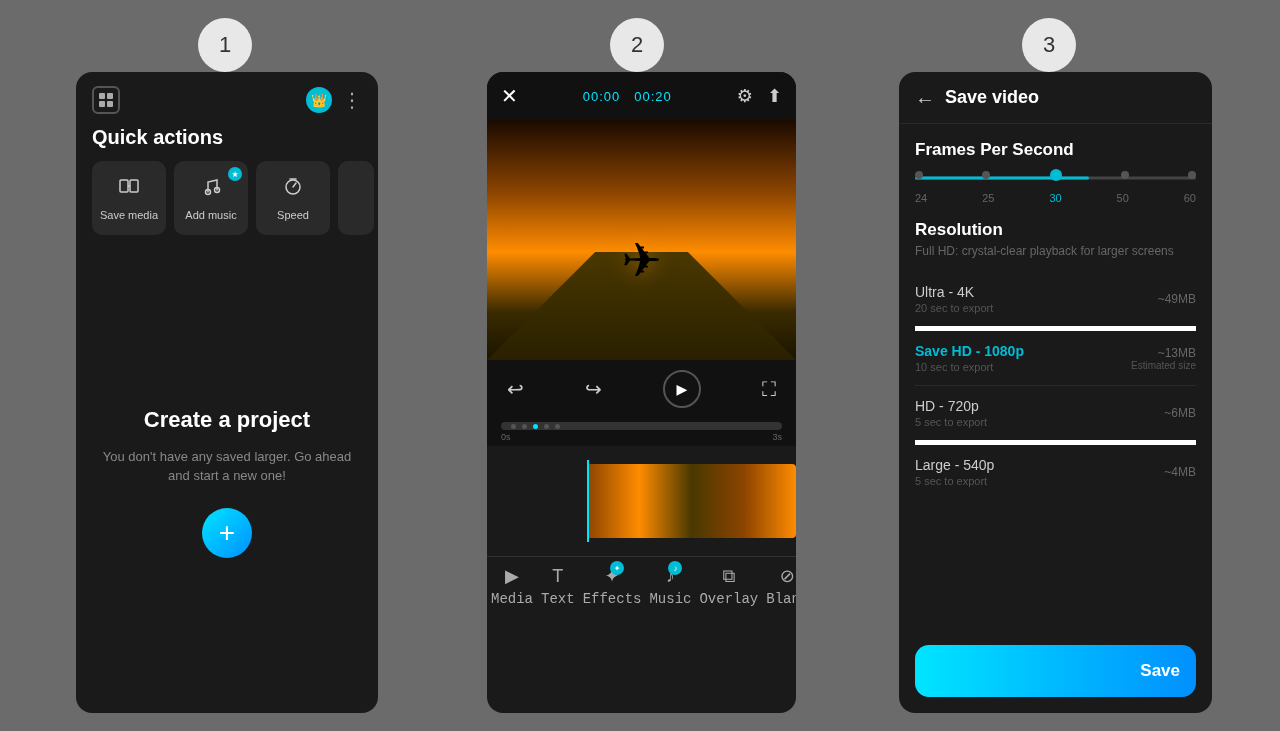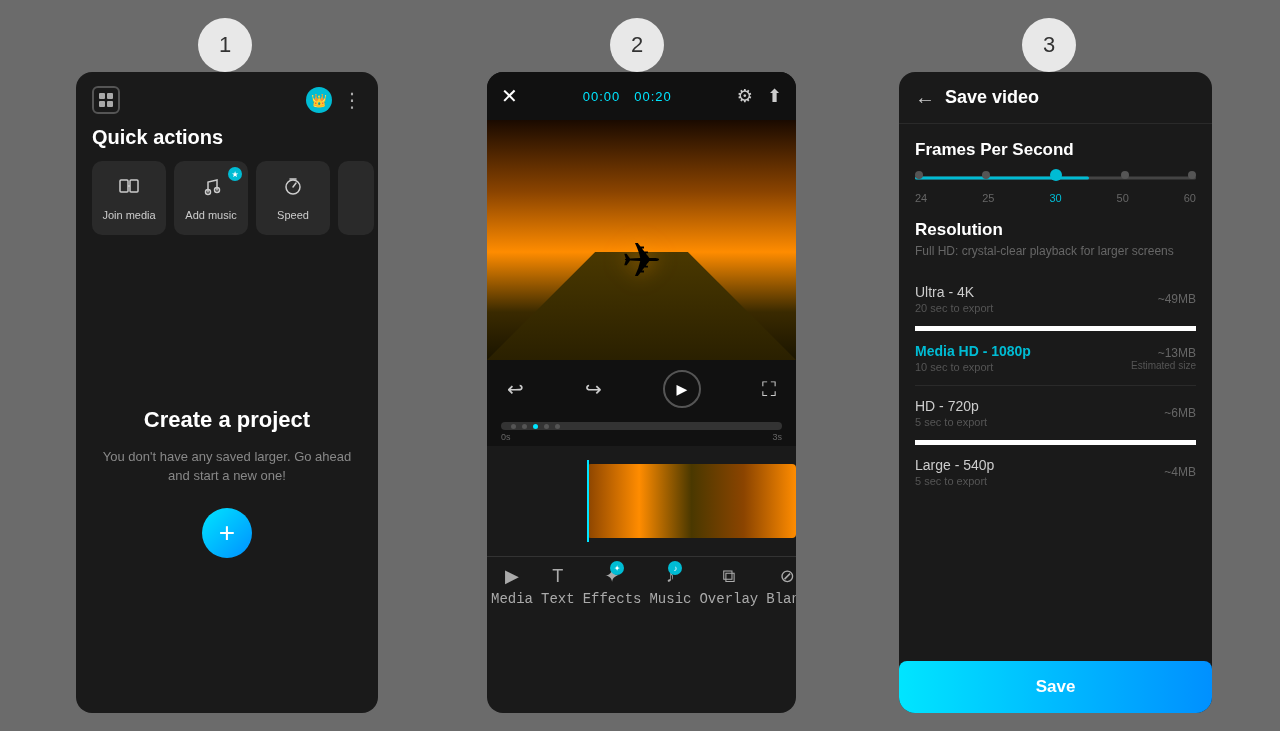--- a/index.html
+++ b/index.html
@@ -343,24 +343,25 @@
     }
     .res-left {}
     .res-name { font-size: 14px; color: #ccc; }
     .res-name.selected { color: #00bcd4; font-weight: 600; }
     .res-time { font-size: 11px; color: #555; margin-top: 2px; }
     .res-size { font-size: 12px; color: #666; }
     .res-size.selected { color: #666; }
     .res-estimated { font-size: 10px; color: #555; text-align: right; }
 
     .p3-save-btn {
+      margin: 16px;
       padding: 16px;
       background: linear-gradient(90deg, #00e5ff, #0090ff);
-      border-radius: 8px;
-      text-align: center;
+      border-radius: 14px;
+      text-align: right;
       font-size: 17px;
       font-weight: 600;
       color: #fff;
       cursor: pointer;
       flex-shrink: 0;
     }
   </style>
 </head>
 <body>
 
@@ -396,21 +397,21 @@
 
   <div class="quick-actions-grid">
     <div class="qa-btn">
       <span class="icon">
         <svg width="22" height="22" viewBox="0 0 22 22" fill="none">
           <rect x="2" y="5" width="8" height="12" rx="1" stroke="#ccc" stroke-width="1.5" fill="none"></rect>
           <rect x="12" y="5" width="8" height="12" rx="1" stroke="#ccc" stroke-width="1.5" fill="none"></rect>
           <line x1="10" y1="11" x2="12" y2="11" stroke="#ccc" stroke-width="1.5"></line>
         </svg>
       </span>
-      <span class="label">Join media</span>
+      <span class="label">Save media</span>
     </div>
     <div class="qa-btn">
       <div class="qa-badge">★</div>
       <span class="icon">
         <svg width="22" height="22" viewBox="0 0 22 22" fill="none">
           <path d="M8 17V7l9-2v10" stroke="#ccc" stroke-width="1.5" stroke-linecap="round"></path>
           <circle cx="8" cy="17" r="2.5" stroke="#ccc" stroke-width="1.5" fill="none"></circle>
           <circle cx="17" cy="15" r="2.5" stroke="#ccc" stroke-width="1.5" fill="none"></circle>
         </svg>
       </span>
@@ -551,21 +552,21 @@
     <div class="resolution-option">
       <div class="res-left">
         <div class="res-name">Ultra - 4K</div>
         <div class="res-time">20 sec to export</div>
       </div>
       <div class="res-size">~49MB</div>
     </div>
 
     <div class="resolution-option" style="border-bottom: 1px solid #2a2a2a;">
       <div class="res-left">
-        <div class="res-name selected">Media HD - 1080p</div>
+        <div class="res-name selected">Save HD - 1080p</div>
         <div class="res-time">10 sec to export</div>
       </div>
       <div style="text-align:right;">
         <div class="res-size selected">~13MB</div>
         <div class="res-estimated">Estimated size</div>
       </div>
     </div>
 
     <div class="resolution-option">
       <div class="res-left">

